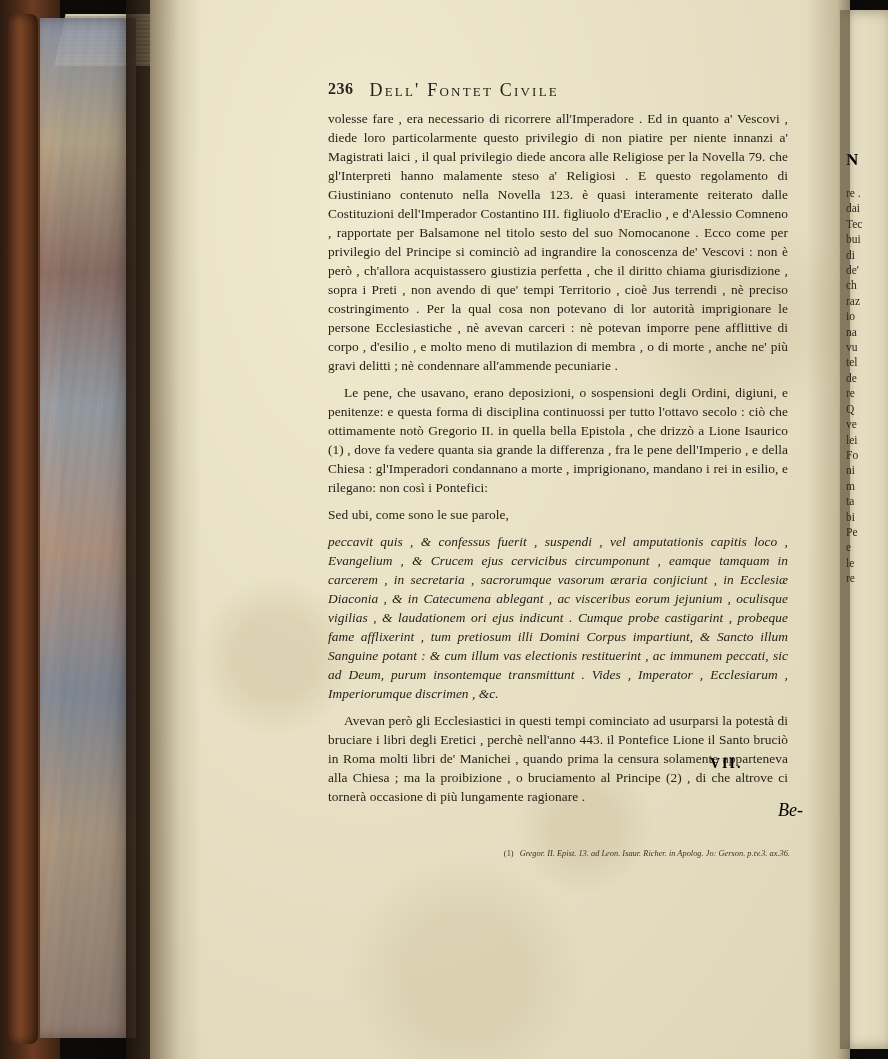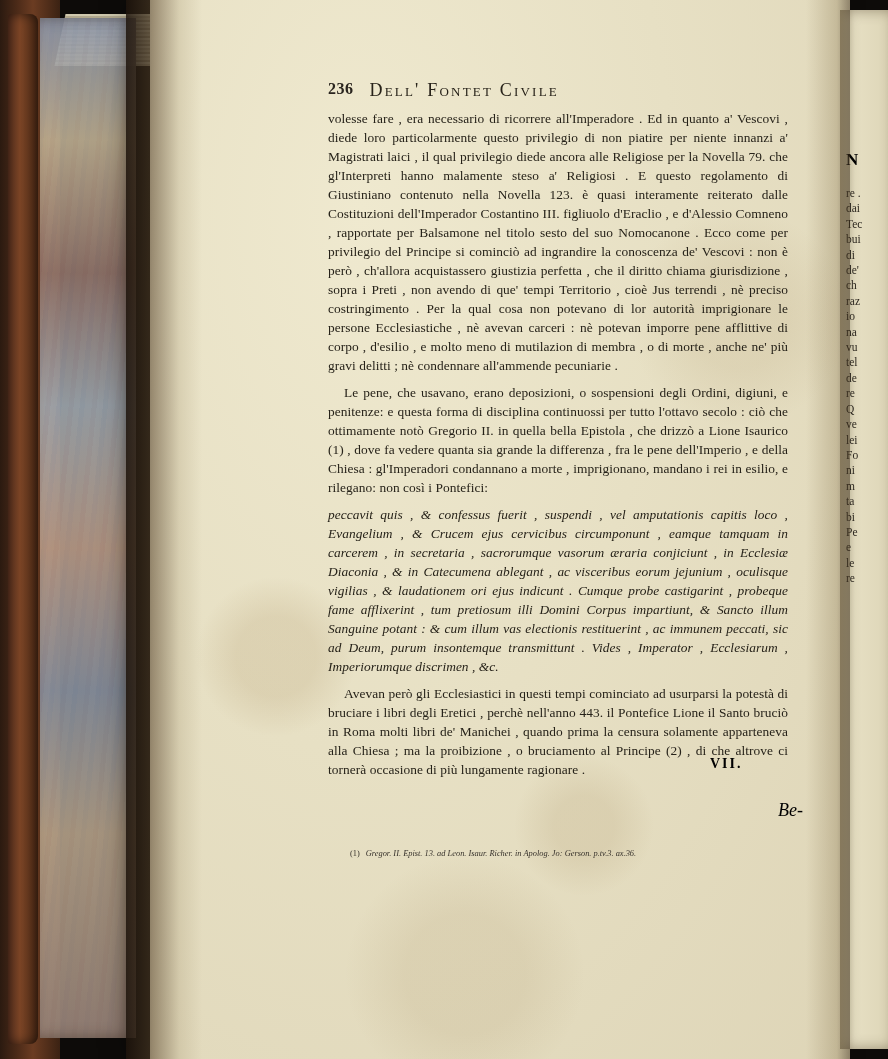--- a/index.html
+++ b/index.html
@@ -171,21 +171,21 @@
   }
   .notes {
     position: absolute;
     left: 200px;
     top: 848px;
     width: 440px;
     font-size: 8.4px;
     line-height: 11px;
     color: #35302a;
   }
-  .notes .n { display: block; white-space: nowrap; }
+  .notes .n { display: block; white-space: nowrap; text-align: right; }
   .notes .mark { margin-right: 6px; }
   .notes .it { font-style: italic; }
 
   
   .rtext {
     position: absolute;
     left: 846px;
     top: 186px;
     width: 42px;
     font-size: 11.5px;
@@ -216,20 +216,21 @@
     <div class="leaf-stains"></div>
 
     <div class="textblock">
       <div class="head">
         <span class="folio">236</span>
         <span class="runhead">Dell' Fontet Civile</span>
       </div>
 
       <p class="body">volesse fare , era necessario di ricorrere all'Imperadore . Ed in quanto a' Vescovi , diede loro particolarmente questo privilegio di non piatire per niente innanzi a' Magistrati laici , il qual privilegio diede ancora alle Religiose per la Novella 79. che gl'Interpreti hanno malamente steso a' Religiosi . E questo regolamento di Giustiniano contenuto nella Novella 123. è quasi interamente reiterato dalle Costituzioni dell'Imperador Costantino III. figliuolo d'Eraclio , e d'Alessio Comneno , rapportate per Balsamone nel titolo sesto del suo Nomocanone . Ecco come per privilegio del Principe si cominciò ad ingrandire la conoscenza de' Vescovi : non è però , ch'allora acquistassero giustizia perfetta , che il diritto chiama giurisdizione , sopra i Preti , non avendo di que' tempi Territorio , cioè Jus terrendi , nè preciso costringimento . Per la qual cosa non potevano di lor autorità imprigionare le persone Ecclesiastiche , nè avevan carceri : nè potevan imporre pene afflittive di corpo , d'esilio , e molto meno di mutilazion di membra , o di morte , anche ne' più gravi delitti ; nè condennare all'ammende pecuniarie .</p>
       <p class="body indent">Le pene, che usavano, erano deposizioni, o sospensioni degli Ordini, digiuni, e penitenze: e questa forma di disciplina continuossi per tutto l'ottavo secolo : ciò che ottimamente notò Gregorio II. in quella bella Epistola , che drizzò a Lione Isaurico (1) , dove fa vedere quanta sia grande la differenza , fra le pene dell'Imperio , e della Chiesa : gl'Imperadori condannano a morte , imprigionano, mandano i rei in esilio, e rilegano: non così i Pontefici:</p>
+      <p class="body">Sed ubi, come sono le sue parole,</p>
       <p class="body latin">peccavit quis , &amp; confessus fuerit , suspendi , vel amputationis capitis loco , Evangelium , &amp; Crucem ejus cervicibus circumponunt , eamque tamquam in carcerem , in secretaria , sacrorumque vasorum æraria conjiciunt , in Ecclesiæ Diaconia , &amp; in Catecumena ablegant , ac visceribus eorum jejunium , oculisque vigilias , &amp; laudationem ori ejus indicunt . Cumque probe castigarint , probeque fame afflixerint , tum pretiosum illi Domini Corpus impartiunt, &amp; Sancto illum Sanguine potant : &amp; cum illum vas electionis restituerint , ac immunem peccati, sic ad Deum, purum insontemque transmittunt . Vides , Imperator , Ecclesiarum , Imperiorumque discrimen , &amp;c.</p>
       <p class="body indent">Avevan però gli Ecclesiastici in questi tempi cominciato ad usurparsi la potestà di bruciare i libri degli Eretici , perchè nell'anno 443. il Pontefice Lione il Santo bruciò in Roma molti libri de' Manichei , quando prima la censura solamente apparteneva alla Chiesa ; ma la proibizione , o bruciamento al Principe (2) , di che altrove ci tornerà occasione di più lungamente ragionare .</p>
     </div>
 
     <div class="vii">VII.</div>
     <div class="catch">Be-</div>
 
     <div class="notes">
       <span class="n">
         <span class="mark">(1)</span><span class="it">Gregor. II. Epist. 13. ad Leon. Isaur. Richer. in Apolog. Jo: Gerson. p.tv.3. ax.36.</span>

